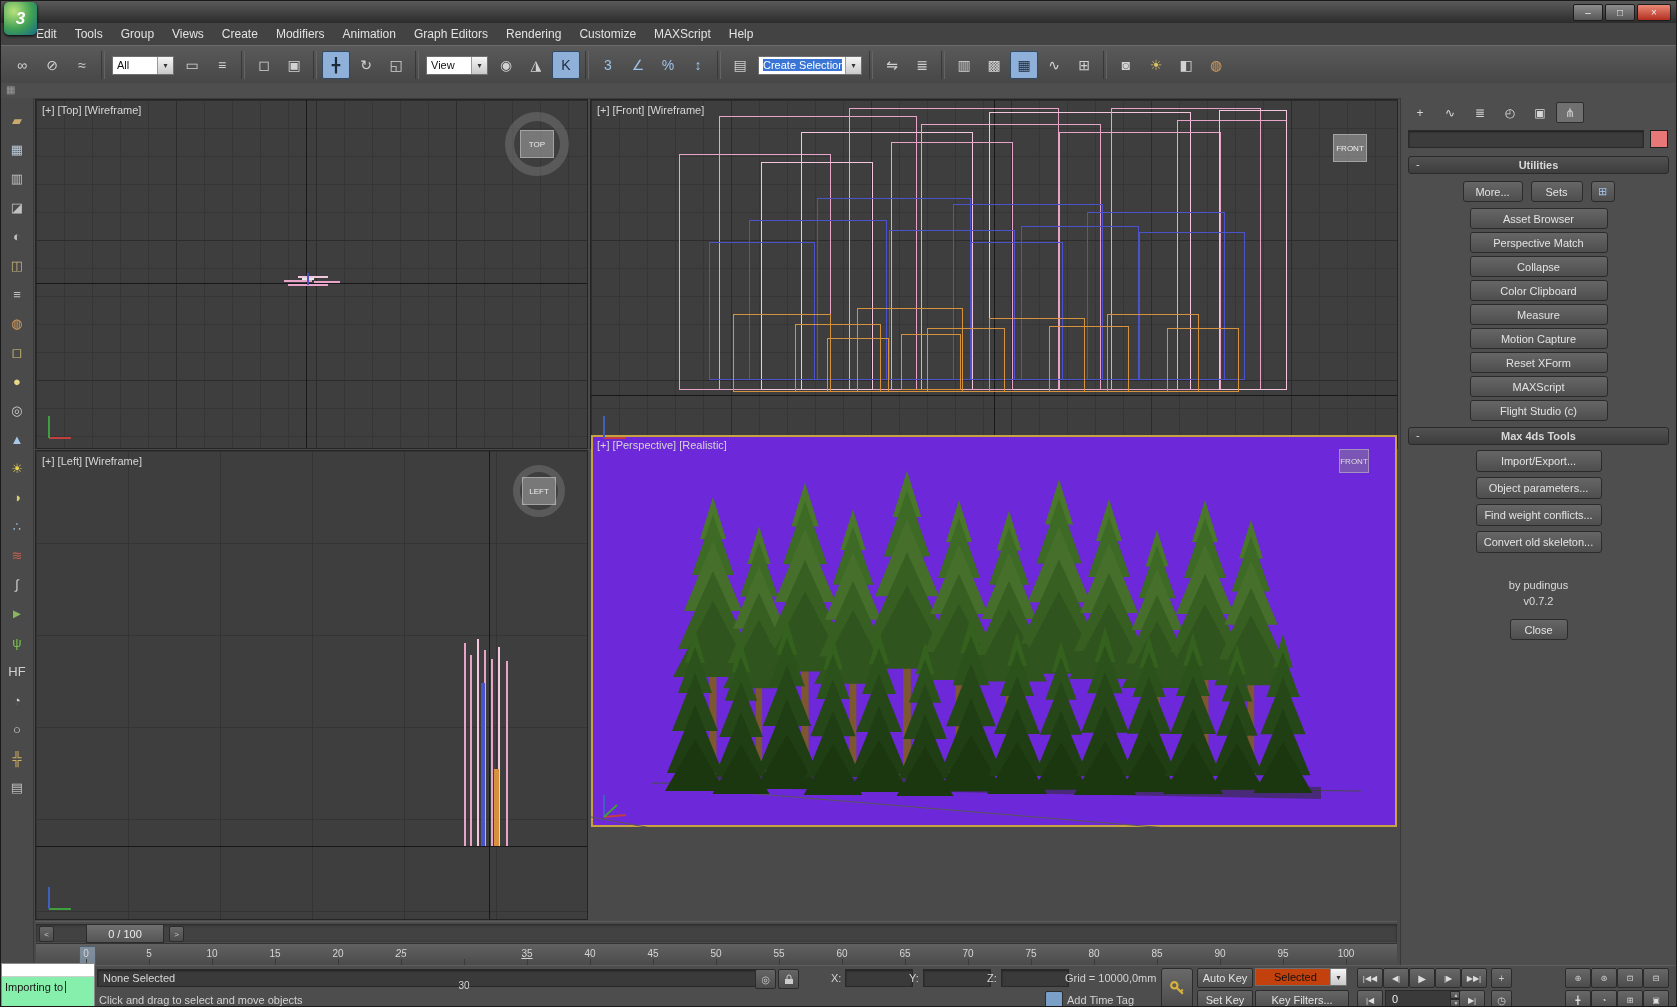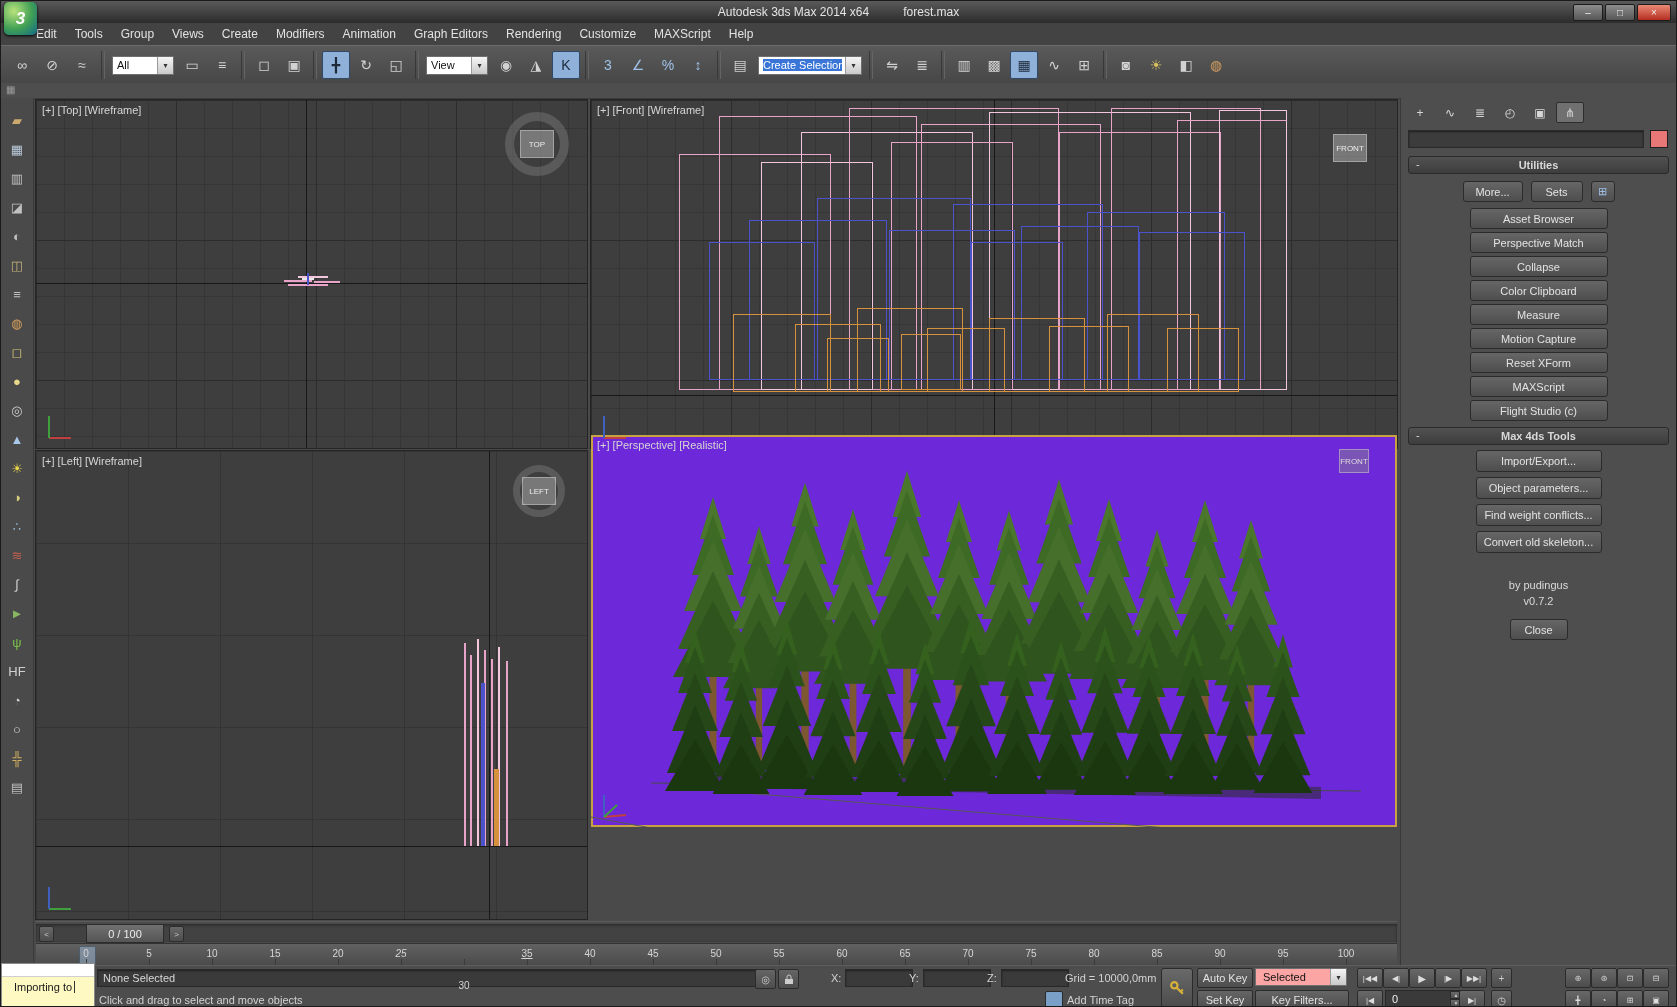--- a/index.html
+++ b/index.html
@@ -108,52 +108,49 @@
                 border:1px solid #46627e;border-radius:1px}
   
   #statusbar{position:absolute;left:0;top:964px;right:0;bottom:0;background:#4d4d4d;border-top:1px solid #5e5e5e}
   .slabel{position:absolute;color:#d2d2d2;white-space:nowrap}
   .sfield{position:absolute;height:16px;background:#3a3a3a;border:1px solid #292929;box-shadow:inset 0 1px 2px rgba(0,0,0,.45);
           color:#d8d8d8;display:flex;align-items:center;padding:0 5px;box-sizing:content-box}
   .smbtn{position:absolute;width:19px;height:18px;background:linear-gradient(#656565,#4d4d4d);border:1px solid #2b2b2b;
          border-radius:2px;display:flex;align-items:center;justify-content:center;color:#ccc;font-size:10px}
   .skbtn{position:absolute;height:18px;background:linear-gradient(#656565,#4d4d4d);border:1px solid #2b2b2b;
          border-radius:2px;color:#e2e2e2;display:flex;align-items:center;justify-content:center}
-  .combo2{position:absolute;height:18px;background:#fca5a5;border:1px solid #6f6f6f;color:#111;display:flex;
-          align-items:center;padding-left:7px;box-sizing:border-box}
+  .combo2{position:absolute;height:18px;background:#c2410c;border:1px solid #6f6f6f;color:#111;display:flex;
+          align-items:center;padding-left:18px;box-sizing:border-box}
   .combo2 .arrow{width:15px;align-self:stretch;background:linear-gradient(#f6f6f6,#c9c9c9);border-left:1px solid #9a9a9a;
           display:flex;align-items:center;justify-content:center;font-size:8px;color:#333;margin-left:auto}
   .pbc{position:absolute;width:24px;height:18px;background:linear-gradient(#686868,#4c4c4c);border:1px solid #2b2b2b;
        border-radius:2px;color:#ddd;font-size:8px;display:flex;align-items:center;justify-content:center}
   #bigkey{position:absolute;left:1160px;top:2px;width:30px;height:39px;background:linear-gradient(#696969,#4b4b4b);
           border:1px solid #2b2b2b;border-radius:3px;display:flex;align-items:center;justify-content:center}
   #framefield{position:absolute;left:1384px;top:24px;width:70px;height:16px;background:#3a3a3a;border:1px solid #292929;
               color:#eee;display:flex;align-items:center;padding-left:6px}
   .spinner{margin-left:auto;width:12px;align-self:stretch;display:flex;flex-direction:column}
   .spinner span{flex:1;background:linear-gradient(#6a6a6a,#4e4e4e);border:1px solid #2b2b2b;font-size:5px;color:#ccc;
                 display:flex;align-items:center;justify-content:center}
   
   #minilistener{position:absolute;left:0;top:962px;width:94px;height:45px;z-index:6;border:1px solid #8a8a8a;
                 background:#fff;box-sizing:border-box}
   #ml-top{height:12px;background:#ffffff;border-bottom:1px solid #cfcfcf}
-  #ml-text{height:31px;background:#fef9c3;color:#161616;padding:4px 3px 0 12px;box-sizing:border-box}
+  #ml-text{height:31px;background:#86efac;color:#161616;padding:4px 3px 0 3px;box-sizing:border-box}
   #ml-text:after{content:"";border-left:1px solid #333;margin-left:2px}
 </style>
 </head>
 <body>
 
 <div id="app">
 
   <div id="titlebar">
     <div id="logo">
         <span>3</span>
       </div>
-    <div class="title-text">
-      <span>Autodesk 3ds Max 2014 x64</span><span class="file">forest.max</span>
-    </div>
     <div id="winbtns">
       <div class="winbtn">–</div>
       <div class="winbtn">□</div>
       <div class="winbtn close">×</div>
     </div>
   </div>
 
   <div id="menubar">
       <div class="menu-item">Edit</div>
       <div class="menu-item">Tools</div>

